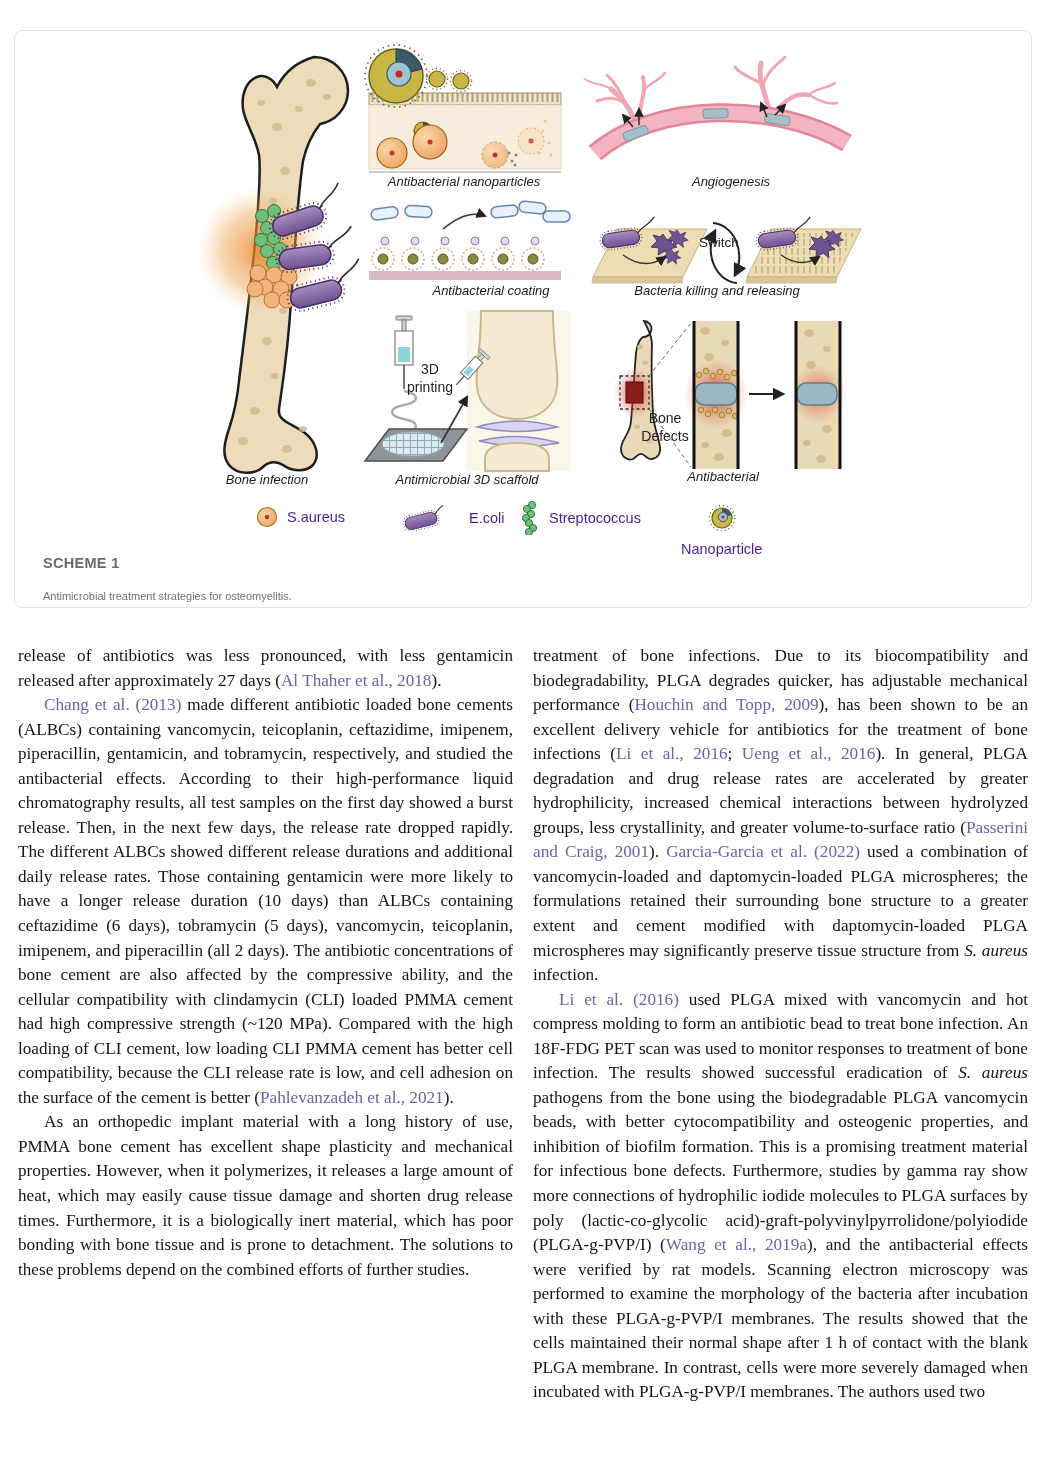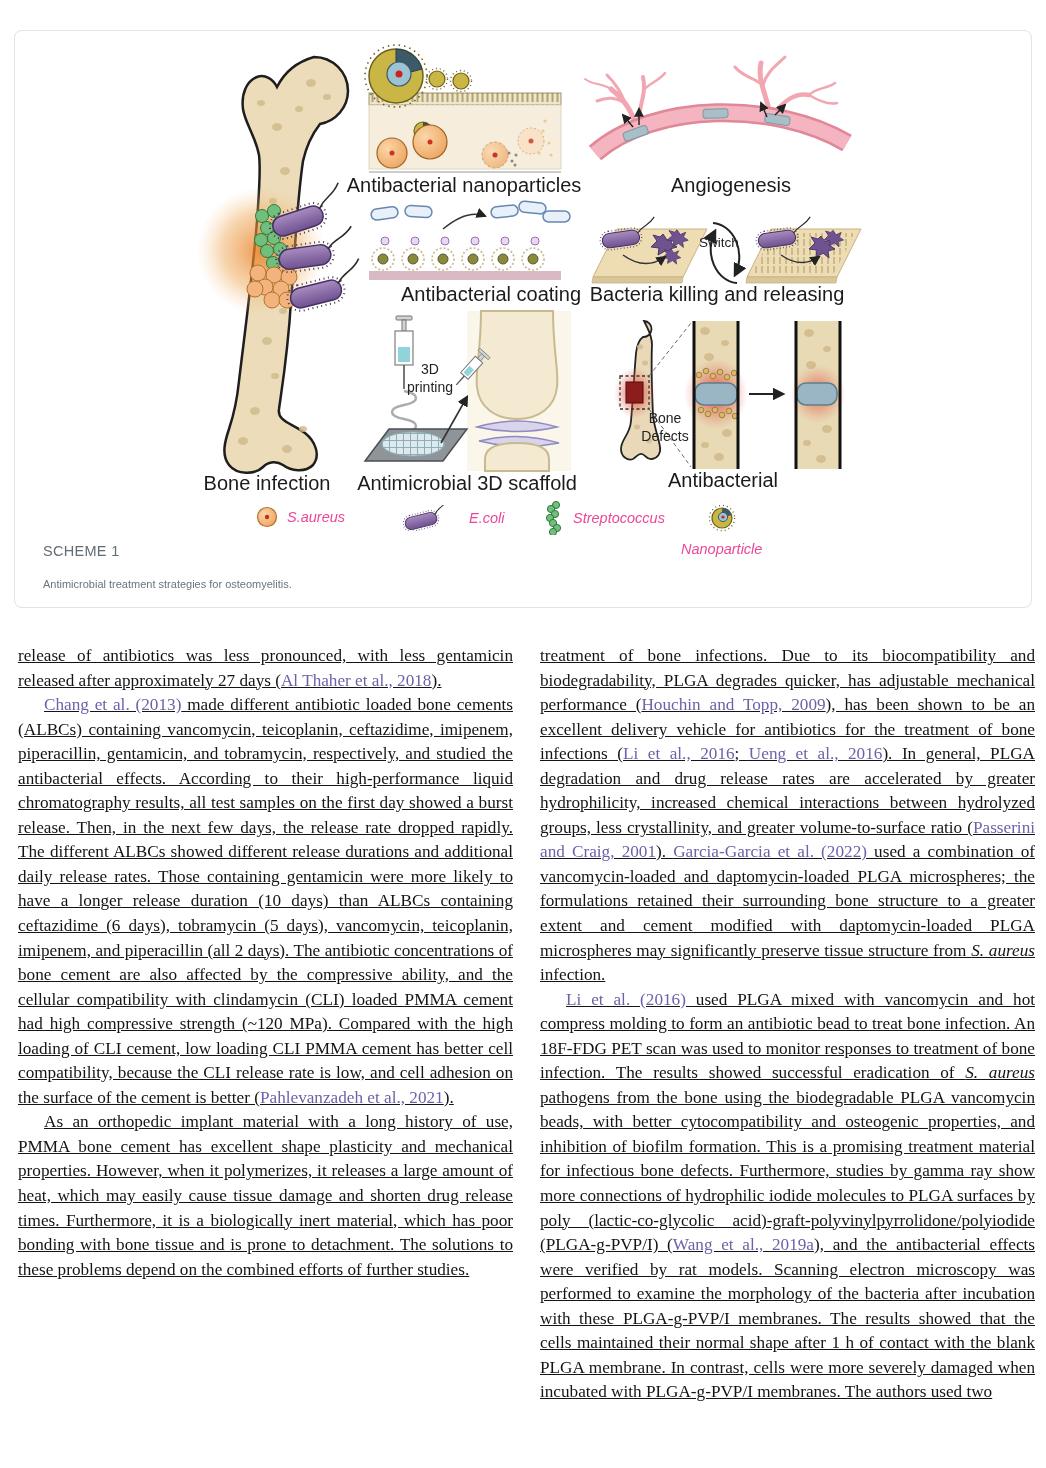--- a/index.html
+++ b/index.html
@@ -3,30 +3,30 @@
 <meta charset="utf-8">
 <style>
   html,body{margin:0;padding:0;background:#ffffff;}
   .page{position:relative;width:1046px;height:1468px;background:#fff;overflow:hidden;
         font-family:"Liberation Serif", serif;color:#141414;}
   
   .figure-card{position:absolute;left:14px;top:30px;width:1018px;height:578px;
     border:1px solid #e3e3e3;border-radius:8px;background:#fff;box-sizing:border-box;}
   .scene{position:absolute;left:0;top:0;}
   .fig-label{position:absolute;transform:translateX(-50%);font-family:"Liberation Sans",sans-serif;
-    font-size:20px;color:#1b1b1b;white-space:nowrap;}
+    font-size:13px;color:#1b1b1b;white-space:nowrap;font-style:italic;}
   .fig-note{position:absolute;transform:translateX(-50%);font-family:"Liberation Sans",sans-serif;
     font-size:14px;color:#222;white-space:nowrap;}
   .legend-item{position:absolute;display:flex;align-items:center;gap:8px;
-    font-family:"Liberation Sans",sans-serif;font-size:14.5px;color:#ec4899;font-style:italic;}
+    font-family:"Liberation Sans",sans-serif;font-size:14.5px;color:#4c1d95;}
   .caption{position:absolute;left:28px;top:512px;font-family:"Liberation Sans",sans-serif;}
-  .caption .ct{font-size:14.5px;font-weight:normal;color:#616c74;letter-spacing:.3px;}
+  .caption .ct{font-size:14.5px;font-weight:bold;color:#616c74;letter-spacing:.3px;margin-top:12px;}
   .caption .cx{font-size:11px;color:#6a757d;margin-top:19px;}
   
-  .article{position:absolute;left:18px;top:644px;width:1017px;display:flex;gap:27px;text-decoration:underline;}
+  .article{position:absolute;left:18px;top:644px;width:1017px;display:flex;gap:20px;}
   .col{width:495px;}
   .para{margin:0;font-size:17.2px;line-height:24.55px;text-align:justify;}
   .para.indent{text-indent:26px;}
   .cite{color:#6f61a9;text-decoration:none;cursor:pointer;}
   .section-heading{font-family:"Liberation Sans",sans-serif;font-size:20px;font-weight:500;
     color:#33383f;margin:27px 0 9px 0;letter-spacing:.2px;}
 </style>
 </head>
 <body>
 
@@ -387,21 +387,21 @@
       <span>S.aureus</span>
     </div>
     <div class="legend-item" style="left:388px;top:474px;gap:20px;">
       <svg width="46" height="26" viewBox="0 0 46 26">
         <g transform="translate(18,16) rotate(-14) scale(.62)">
             <use href="#bact"></use>
           </g>
       </svg>
       <span>E.coli</span>
     </div>
-    <div class="legend-item" style="left:528px;top:470px;">
+    <div class="legend-item" style="left:504px;top:470px;">
       <svg width="22" height="34" viewBox="0 0 22 34">
         <g fill="#72bf7d" stroke="#2f7a3e" stroke-width="1">
           <circle cx="13" cy="4" r="3.6"></circle>
             <circle cx="8" cy="8" r="3.6"></circle>
             <circle cx="12" cy="13" r="3.6"></circle>
           <circle cx="7" cy="17" r="3.6"></circle>
             <circle cx="10" cy="22" r="3.6"></circle>
             <circle cx="14" cy="27" r="3.6"></circle>
             <circle cx="10" cy="31" r="3.6"></circle>
         </g>

